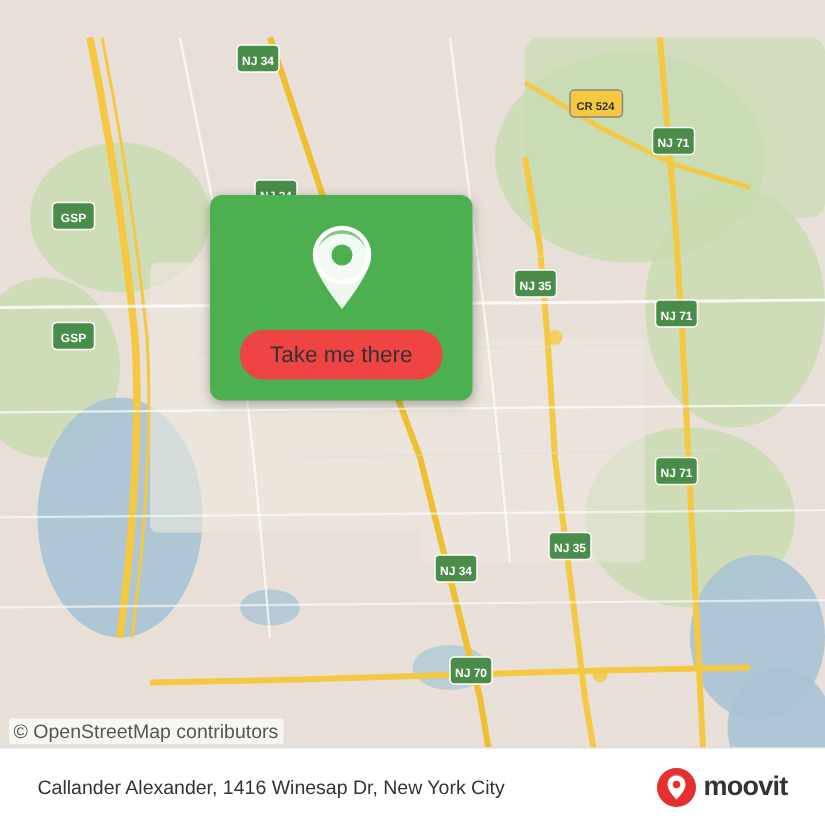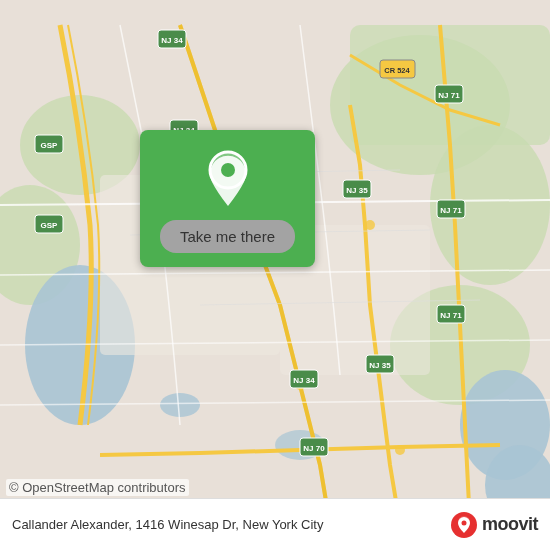--- a/index.html
+++ b/index.html
@@ -60,41 +60,41 @@
       box-shadow: 0 2px 8px rgba(0,0,0,0.3);
     }
 
     #location-pin-icon {
       width: 50px;
       height: 60px;
       margin-bottom: 8px;
     }
 
     #take-me-there-btn {
-      background-color: #a3a3a3;
+      background-color: #ef4444;
       color: #333;
       border: none;
       border-radius: 16px;
       padding: 8px 16px;
       font-size: 15px;
       font-weight: 500;
       cursor: pointer;
       width: 100%;
       text-align: center;
       margin-top: 4px;
     }
 
     
     #bottom-bar {
       position: absolute;
       bottom: 0;
       left: 0;
       right: 0;
       background: white;
-      padding: 10px 12px;
+      padding: 10px 25px;
       display: flex;
       align-items: center;
       justify-content: space-between;
       border-top: 1px solid #ddd;
       z-index: 20;
       height: 52px;
     }
 
     #address-text {
       font-size: 13px;

